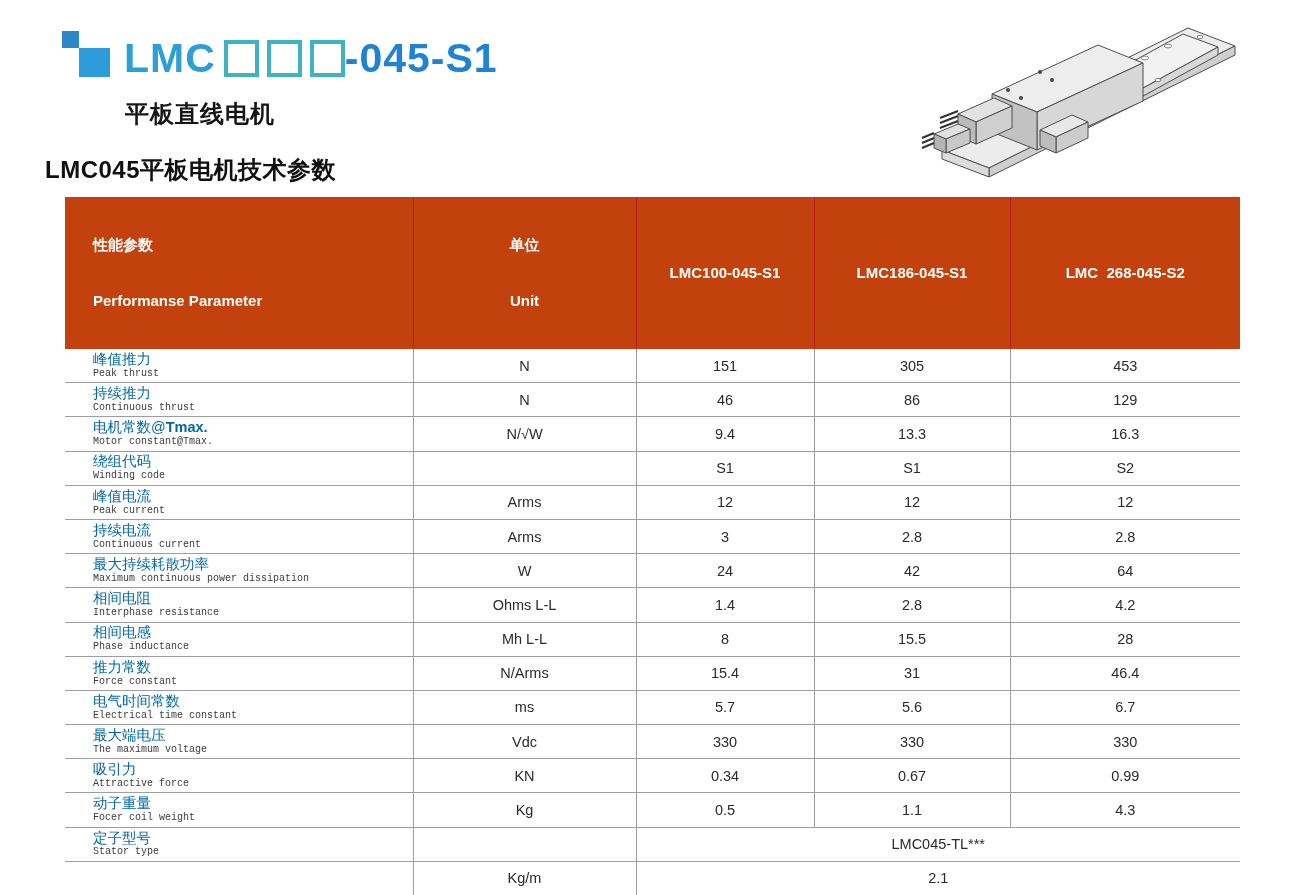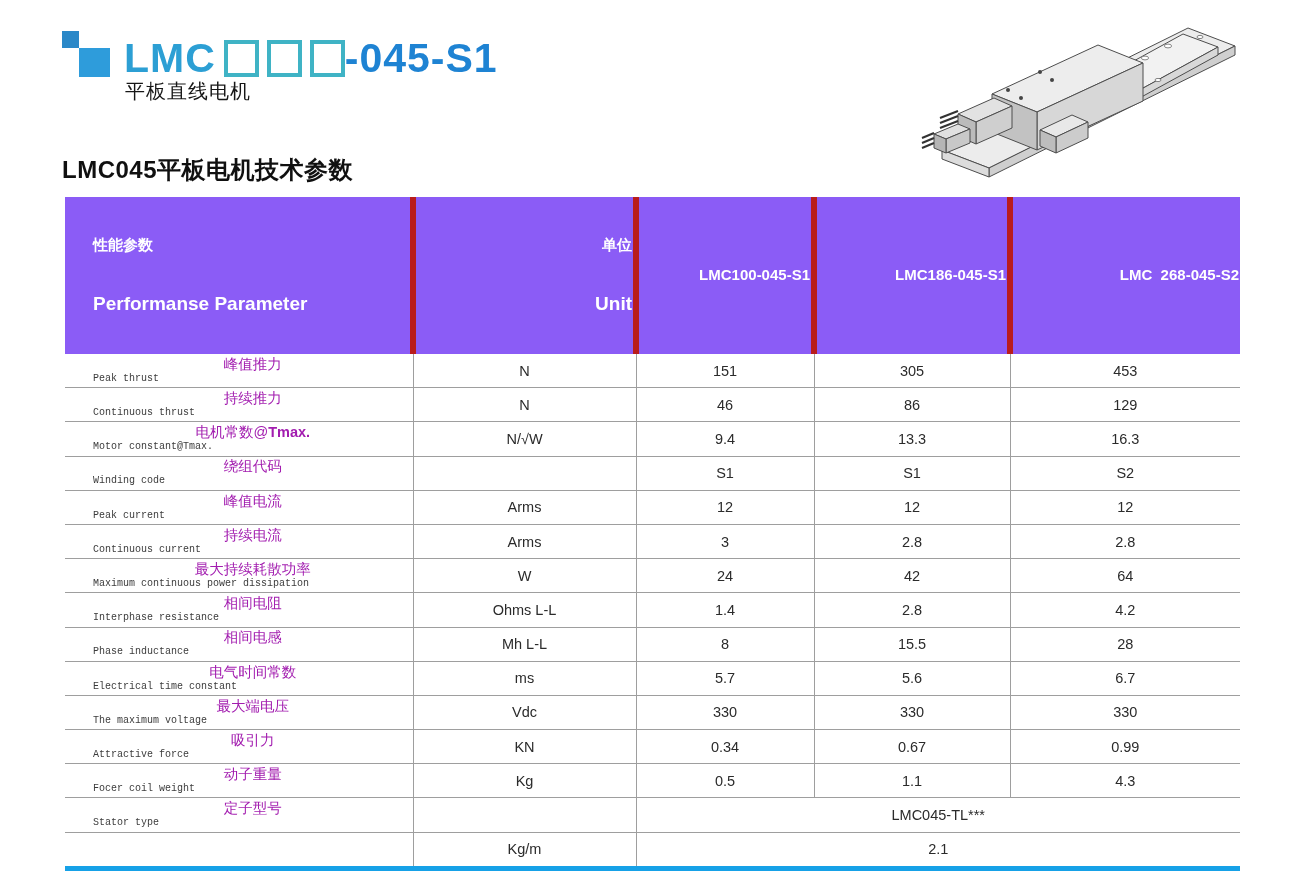--- a/index.html
+++ b/index.html
@@ -26,51 +26,51 @@
     white-space:nowrap;
   }
   .t-prefix{color:#2c9fd4;}
   .t-suffix{color:#1e83d3;}
   .t-box{
     display:inline-block;width:27px;height:29px;
     border:4px solid #3fb3c5;margin-left:8px;background:#fff;
   }
   .t-box:first-of-type{margin-left:12px;}
   .subtitle{
-    position:absolute;left:125px;top:78px;
-    font-size:20px;font-weight:normal;color:#161616;letter-spacing:1px;
+    position:absolute;left:125px;top:98px;
+    font-size:24px;font-weight:bold;color:#161616;letter-spacing:1px;
   }
   
   .section-heading{
-    position:absolute;left:62px;top:154px;
+    position:absolute;left:45px;top:154px;
     font-size:24px;font-weight:bold;color:#101010;letter-spacing:0.5px;
   }
   
   .drawing{position:absolute;left:900px;top:2px;width:400px;height:186px;}
   
   .table-wrap{
     position:absolute;left:65px;top:197px;width:1175px;
     border-bottom:5px solid #16a1e7;
   }
   table{
     width:1175px;border-collapse:collapse;table-layout:fixed;
   }
   thead th{
-    background:#8b5cf6;color:#ffffff;height:50px;
+    background:#c2410c;color:#ffffff;height:50px;
     font-size:15px;font-weight:bold;vertical-align:middle;
     text-align:center;line-height:1.25;white-space:pre;
   }
   thead th.param-h{text-align:left;padding-left:28px;}
-  thead th + th{border-left:6px solid #b91c1c;text-align:right;}
-  thead th .h-en{font-size:19px;}
+  thead th + th{border-left:1px solid #b91c1c;}
+  thead th .h-en{font-size:15px;}
   tbody td{height:33.2px;padding:0;vertical-align:middle;}
   tbody tr + tr td{border-top:1px solid #9e9e9e;}
   tbody td + td{border-left:1px solid #9e9e9e;}
   td.param{padding-left:28px;}
-  td.param .zh{font-size:14.5px;color:#a21caf;line-height:1.1;text-align:center;}
+  td.param .zh{font-size:14.5px;color:#0369a1;line-height:1.1;}
   td.param .zh b{font-weight:bold;}
   td.param .en{font-size:10px;color:#3c3c3c;line-height:1.15;font-family:Liberation Mono, monospace;}
   td.unit, td.val{
     text-align:center;font-size:14.5px;color:#2b2b2b;
   }
 </style>
 </head>
 <body>
 
 <div class="page">
@@ -261,20 +261,30 @@
               <div class="zh">相间电感</div>
               <div class="en">Phase inductance</div>
             </td>
             <td class="unit">Mh L-L</td>
             <td class="val">8</td>
             <td class="val">15.5</td>
             <td class="val">28</td>
           </tr>
           <tr>
             <td class="param">
+              <div class="zh">推力常数</div>
+              <div class="en">Force constant</div>
+            </td>
+            <td class="unit">N/Arms</td>
+            <td class="val">15.4</td>
+            <td class="val">31</td>
+            <td class="val">46.4</td>
+          </tr>
+          <tr>
+            <td class="param">
               <div class="zh">电气时间常数</div>
               <div class="en">Electrical time constant</div>
             </td>
             <td class="unit">ms</td>
             <td class="val">5.7</td>
             <td class="val">5.6</td>
             <td class="val">6.7</td>
           </tr>
           <tr>
             <td class="param">

